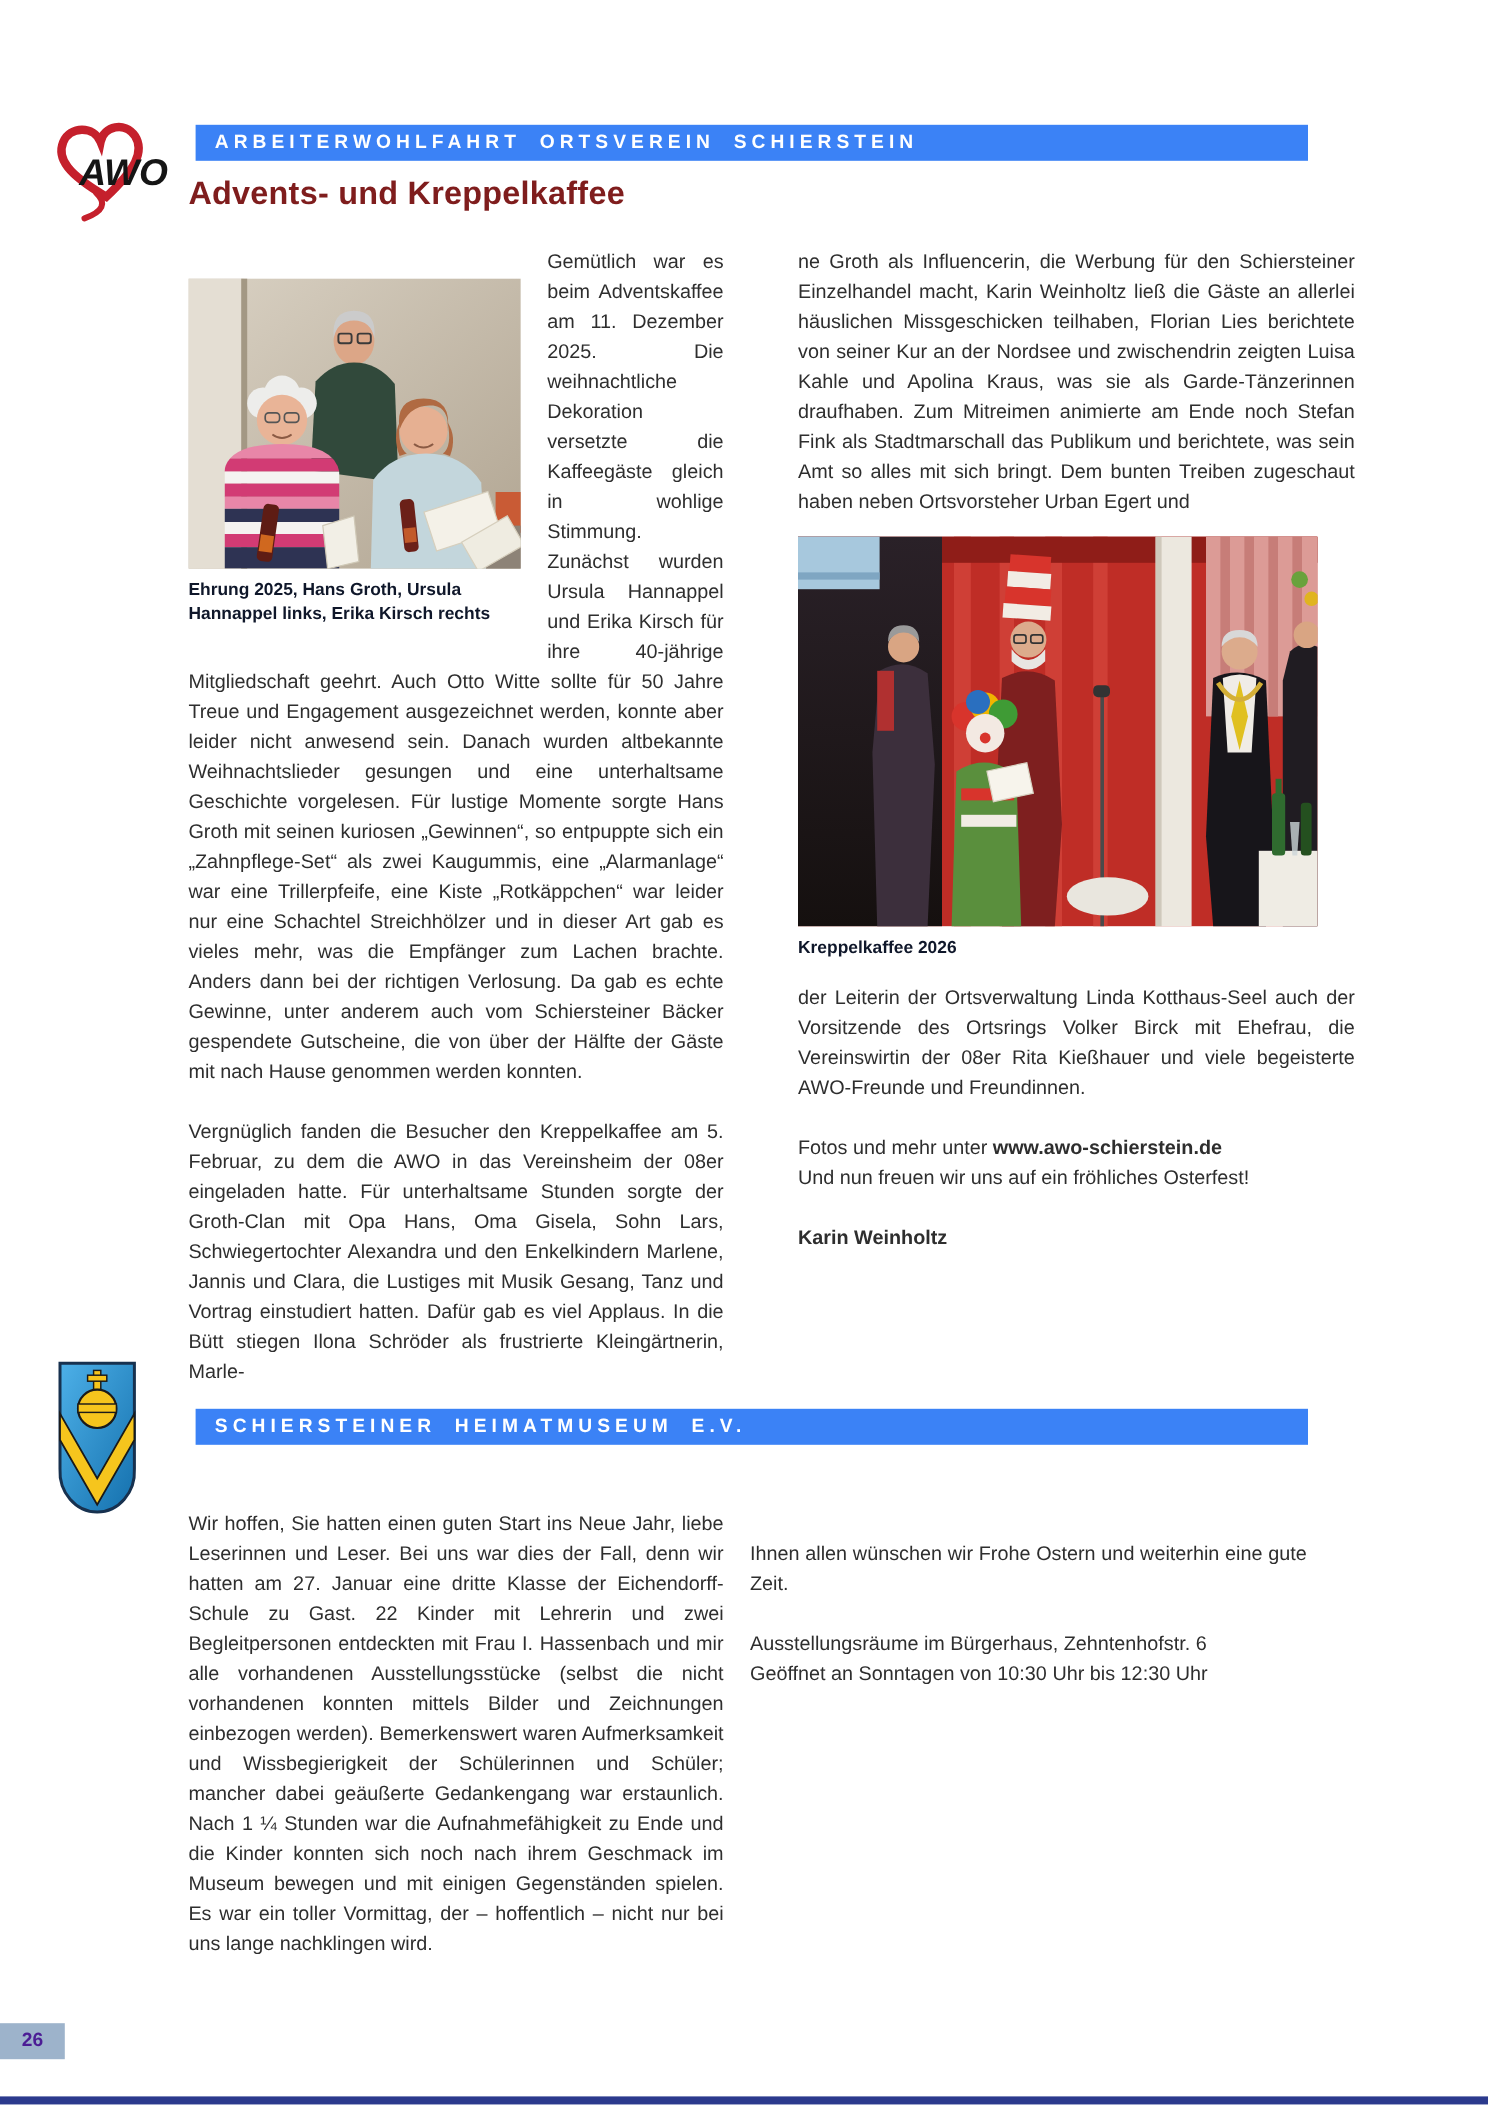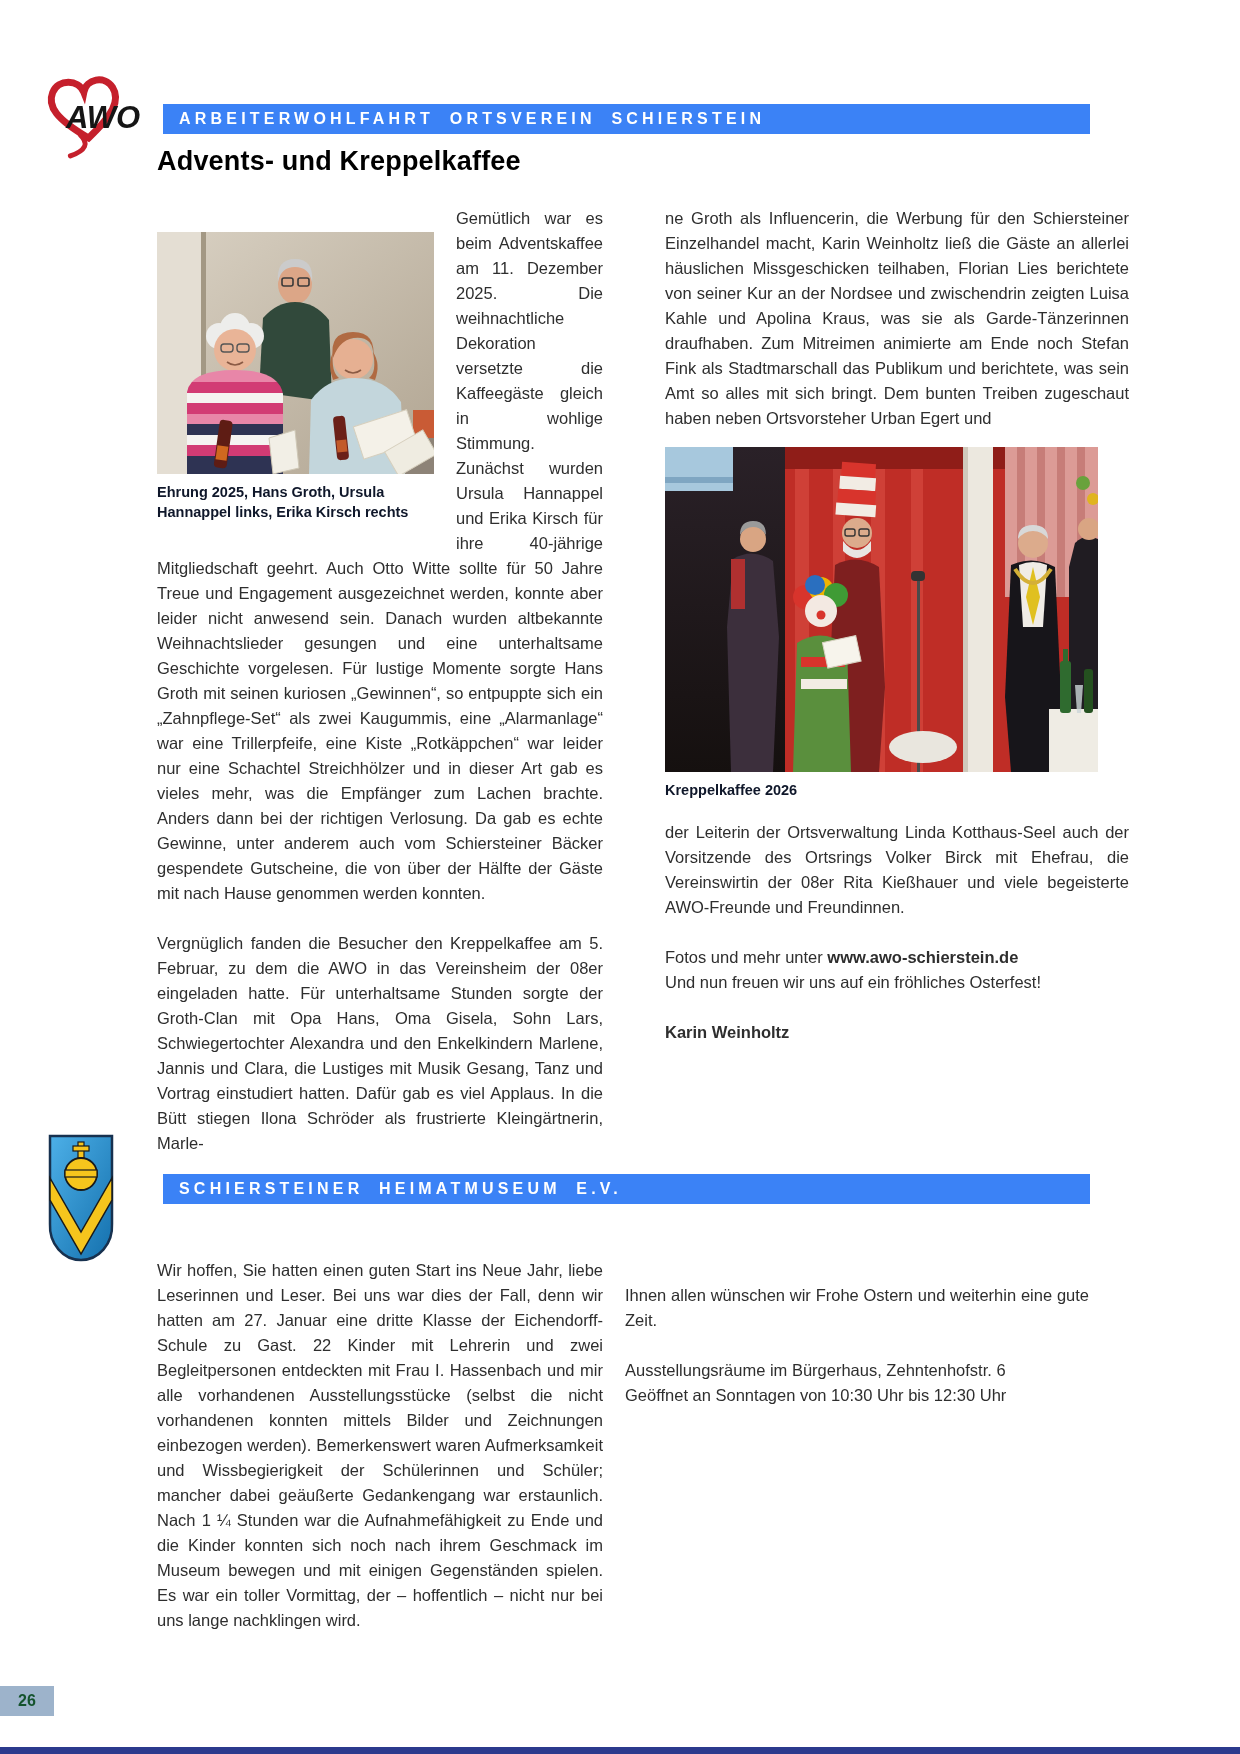--- a/index.html
+++ b/index.html
@@ -8,24 +8,24 @@
     font-family:"Liberation Sans","DejaVu Sans",sans-serif;color:#2e2e2e;
   }
   .banner{
     position:absolute;left:163px;width:927px;height:30px;background:#3b82f6;
     color:#ffffff;font-weight:bold;font-size:16px;line-height:30px;
     padding-left:16px;letter-spacing:4.2px;word-spacing:7px;box-sizing:border-box;
     white-space:nowrap;overflow:hidden;
   }
   .banner1{top:104px;}
   .banner2{top:1174px;}
-  .awo-logo{position:absolute;left:42px;top:68px;width:120px;height:92px;}
+  .awo-logo{position:absolute;left:42px;top:94px;width:120px;height:92px;}
   .crest{position:absolute;left:46px;top:1132px;width:70px;height:132px;}
   .title{
-    position:absolute;left:157px;top:146px;font-size:27px;font-weight:bold;color:#000000;
+    position:absolute;left:157px;top:146px;font-size:27px;font-weight:bold;color:#7f1d1d;
     letter-spacing:0.2px;
   }
   .col{
     position:absolute;text-align:justify;font-size:16.5px;line-height:25px;
     hyphens:auto;-webkit-hyphens:auto;color:#2e2e2e;
   }
   .colL1{left:157px;top:206px;width:446px;}
   .colR1{left:625px;top:206px;width:464px;margin-left:40px;}
   .colL2{left:157px;top:1258px;width:446px;}
   .colR2{left:625px;top:1258px;width:464px;}
@@ -36,21 +36,21 @@
   .fig2{margin:16px 0 20px 0;width:367px;}
   .fig2 svg{display:block;width:433px;height:325px;}
   .figcap{
     font-size:14.5px;font-weight:bold;line-height:20px;text-align:left;
     margin-top:8px;color:#0f172a;hyphens:none;
   }
   .url{font-weight:bold;}
   .author{font-weight:bold;margin-top:10px;}
   .pagenum{
     position:absolute;left:0;top:1686px;width:54px;height:30px;background:#9db3cb;
-    color:#14532d;font-weight:bold;font-size:16px;line-height:30px;text-align:center;
+    color:#4c1d95;font-weight:bold;font-size:16px;line-height:30px;text-align:center;
   }
   .bottombar{position:absolute;left:0;top:1747px;width:1240px;height:7px;background:#2b3a8d;}
 </style>
 </head>
 <body>
 
 <div class="page">
 
   <div class="awo-logo">
     <svg viewBox="0 0 120 92">

